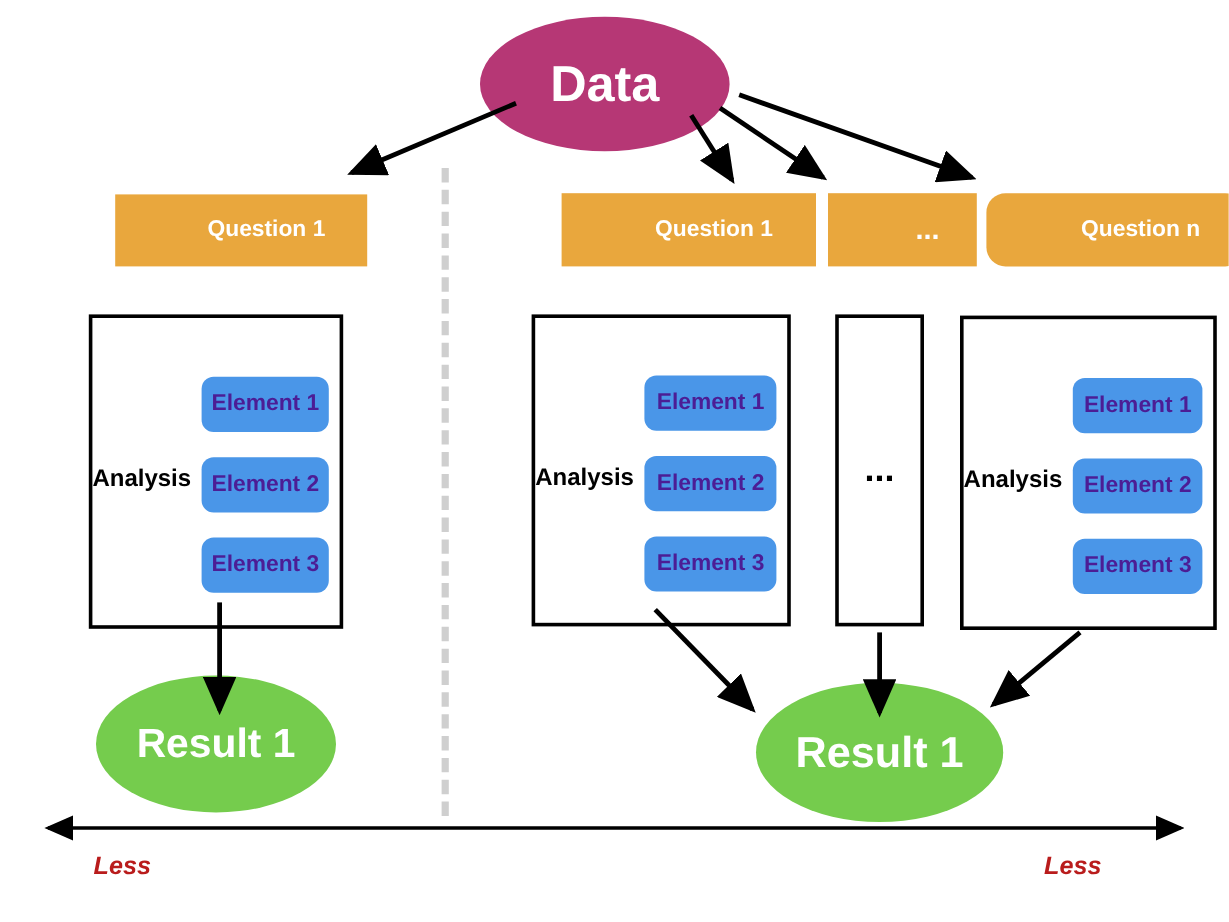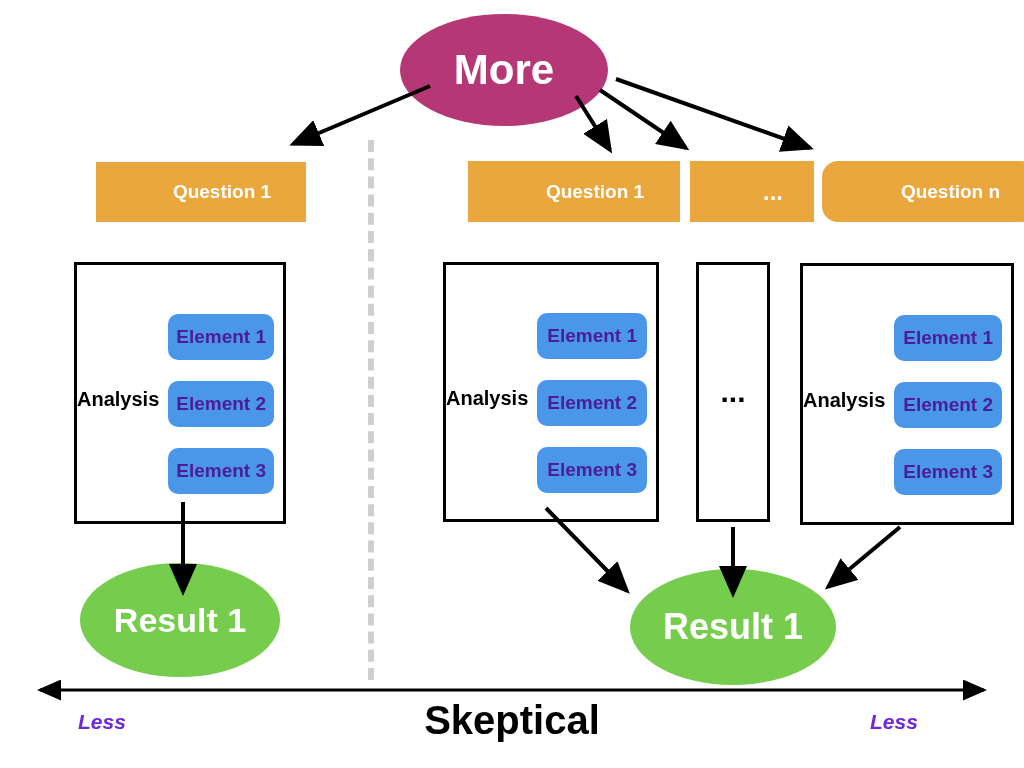--- a/index.html
+++ b/index.html
@@ -23,36 +23,36 @@
   .a-r1   { left: 443px; top: 262px; width: 216px; height: 260px; }
   .a-r2   { left: 800px; top: 263px; width: 214px; height: 262px; }
   .analysis-title { font-weight: bold; font-size: 20px; color: #000; margin-top: 13px; }
   .elements { display: flex; flex-direction: column; gap: 21px; margin-top: 21px; width: 100%; align-items: center; }
   .element-box { width: 86%; height: 46px; background: #4a96e8; border-radius: 10px; color: #4c1d95; font-size: 19px; font-weight: bold; display: flex; align-items: center; justify-content: center; }
 
   .dots-box { position: absolute; left: 696px; top: 262px; width: 74px; height: 260px; background: #fff; border: 3px solid #000; box-sizing: border-box; display: flex; align-items: center; justify-content: center; font-size: 30px; font-weight: bold; color: #000; }
 
   .divider { position: absolute; left: 368px; top: 140px; height: 540px; width: 0; border-left: 6px dashed #cfcfcf; }
 
-  .axis-label { position: absolute; font-style: italic; font-weight: bold; font-size: 21px; color: #6d28d9; }
+  .axis-label { position: absolute; font-style: italic; font-weight: bold; font-size: 21px; color: #b91c1c; }
   .axis-less { left: 78px; top: 710px; }
   .axis-more { left: 870px; top: 710px; }
   .axis-center { position: absolute; left: 0; top: 698px; width: 1024px; text-align: center; font-weight: bold; font-size: 40px; color: #000; }
 
   .arrows { position: absolute; left: 0; top: 0; width: 1024px; height: 768px; pointer-events: none; }
 </style>
 </head>
 <body>
 
 <div class="canvas">
 
   <div class="divider"></div>
 
   <div class="node-ellipse data-node">
-    <span>More</span>
+    <span>Data</span>
   </div>
 
   <div class="question-box q-left">
     <span>Question 1</span>
   </div>
 
   <div class="analysis-box a-left">
     <div class="analysis-title">Analysis</div>
     <div class="elements">
       <div class="element-box">Element 1</div>
@@ -95,21 +95,20 @@
       <div class="element-box">Element 2</div>
       <div class="element-box">Element 3</div>
     </div>
   </div>
 
   <div class="node-ellipse result-node result-right">
     <span>Result 1</span>
   </div>
 
   <div class="axis-label axis-less">Less</div>
-  <div class="axis-center">Skeptical</div>
   <div class="axis-label axis-more">Less</div>
 
   <svg class="arrows" viewBox="0 0 1024 768" xmlns="http://www.w3.org/2000/svg">
     <defs>
       <marker id="ah" viewBox="0 0 8 7" markerWidth="8" markerHeight="7" refX="7" refY="3.5" orient="auto" markerUnits="strokeWidth">
         <path d="M0,0 L8,3.5 L0,7 Z" fill="#000"></path>
       </marker>
       <marker id="ahr" viewBox="0 0 8 7" markerWidth="8" markerHeight="7" refX="7" refY="3.5" orient="auto-start-reverse" markerUnits="strokeWidth">
         <path d="M0,0 L8,3.5 L0,7 Z" fill="#000"></path>
       </marker>

